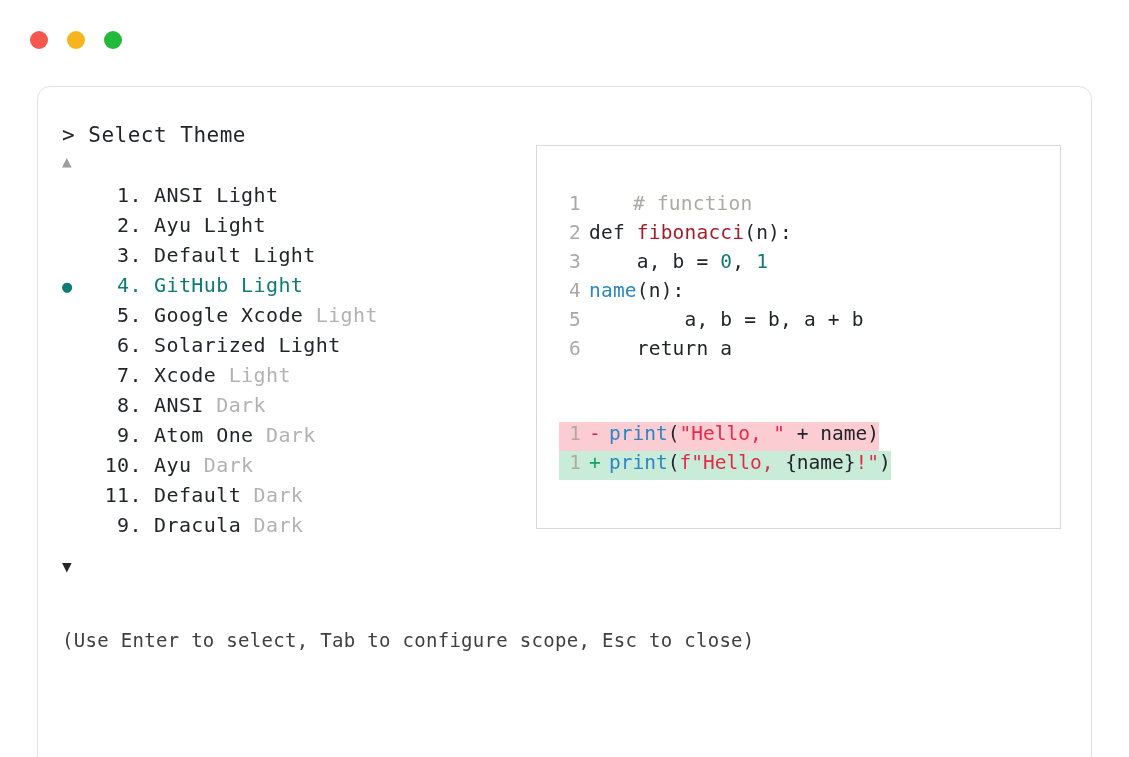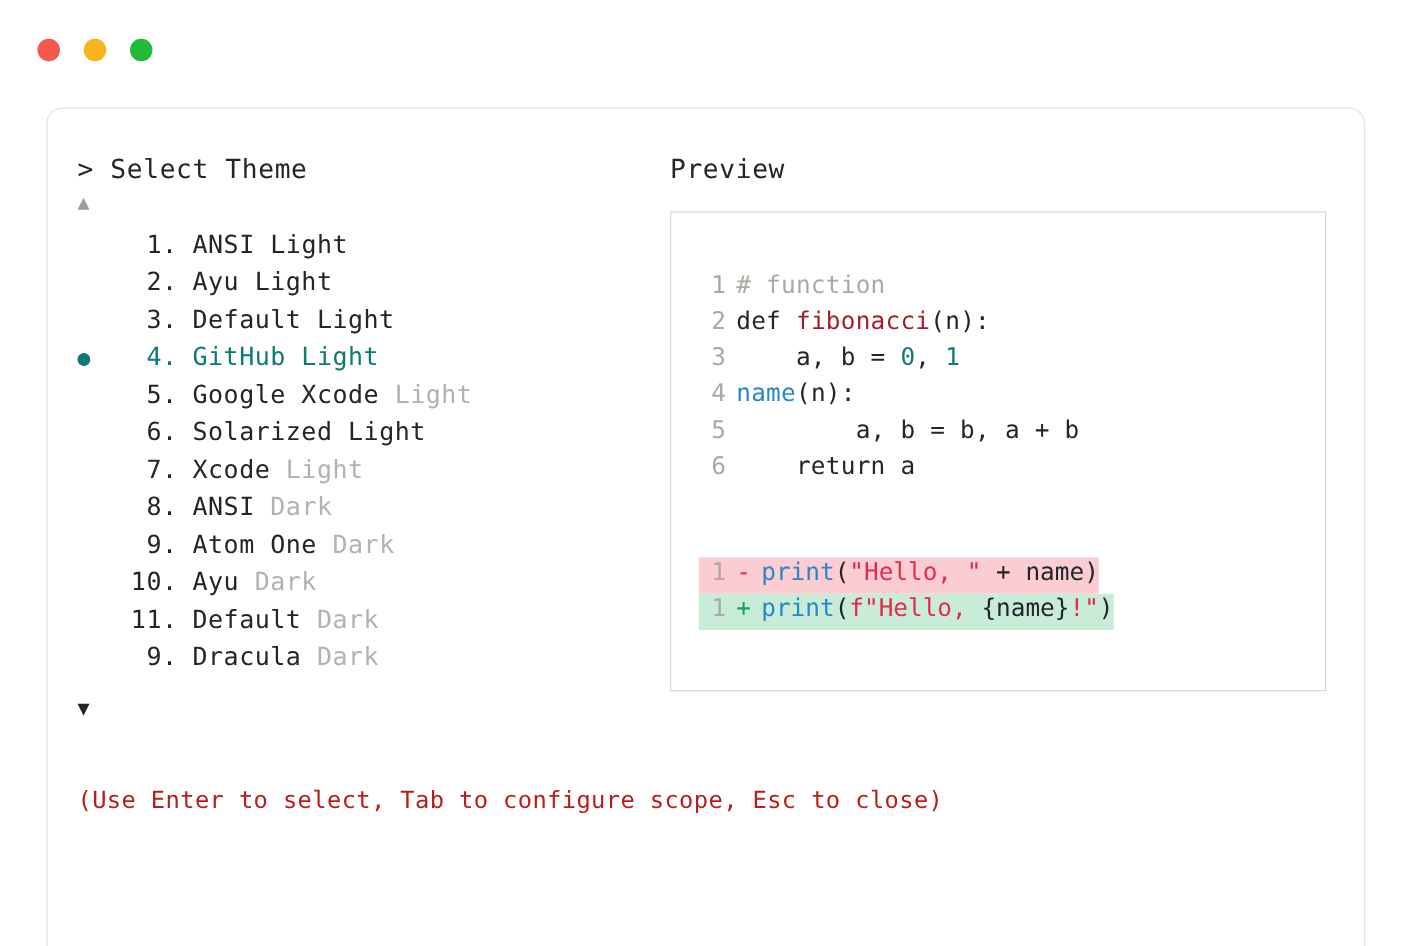--- a/index.html
+++ b/index.html
@@ -107,21 +107,21 @@
     font-size: 16px;
     line-height: 16px;
     color: #22252a;
     height: 20px;
   }
   #footer-hint {
     position: absolute;
     left: 24px;
     top: 542px;
     font-size: 19px;
-    color: #b91c1c;
+    color: #404040;
     letter-spacing: 0.3px;
     white-space: pre;
   }
 
   
   #preview-column {
     position: absolute;
     left: 498px;
     top: 36px;
     width: 530px;
@@ -154,21 +154,21 @@
     letter-spacing: 0.2px;
   }
   .ln {
     flex: 0 0 22px;
     width: 22px;
     text-align: right;
     color: #a9a9a9;
     margin-right: 8px;
   }
   .code-text { color: #22252a; }
-  .tok-comment  { color: #a9aba2; }
+  .tok-comment  { color: #a9aba2; margin-left: 44px; }
   .tok-func     { color: #a51d28; text-align: center; }
   .tok-num      { color: #0f7a74; }
   .tok-builtin  { color: #2b87c4; }
   .tok-string   { color: #e4294b; }
   .tok-plain    { color: #22252a; }
 
   #diff-block {
     position: absolute;
     left: 22px;
     top: 276px;
@@ -216,21 +216,20 @@
           <li class="theme-row"><span class="row-marker"> </span><span class="row-index">10.</span><span class="row-name">Ayu </span><span class="row-variant muted">Dark</span></li>
           <li class="theme-row"><span class="row-marker"> </span><span class="row-index">11.</span><span class="row-name">Default </span><span class="row-variant muted">Dark</span></li>
           <li class="theme-row"><span class="row-marker"> </span><span class="row-index">9.</span><span class="row-name">Dracula </span><span class="row-variant muted">Dark</span></li>
         </ul>
       <div id="scroll-down-arrow">▼</div>
     </div>
 
     <div id="footer-hint">(Use Enter to select, Tab to configure scope, Esc to close)</div>
 
     <div id="preview-column">
-      <div id="preview-header">Preview</div>
       <div id="preview-panel">
         <div id="code-block">
             <div class="code-line"><span class="ln">1</span><span class="code-text tok-comment"># function</span></div>
             <div class="code-line"><span class="ln">2</span><span class="code-text tok-plain">def </span><span class="code-text tok-func">fibonacci</span><span class="code-text tok-plain">(n):</span></div>
             <div class="code-line"><span class="ln">3</span><span class="code-text tok-plain">    a, b = </span><span class="code-text tok-num">0</span><span class="code-text tok-plain">, </span><span class="code-text tok-num">1</span></div>
             <div class="code-line"><span class="ln">4</span><span class="code-text tok-builtin">name</span><span class="code-text tok-plain">(n):</span></div>
             <div class="code-line"><span class="ln">5</span><span class="code-text tok-plain">        a, b = b, a + b</span></div>
             <div class="code-line"><span class="ln">6</span><span class="code-text tok-plain">    return a</span></div>
           </div>
         <div id="diff-block">

